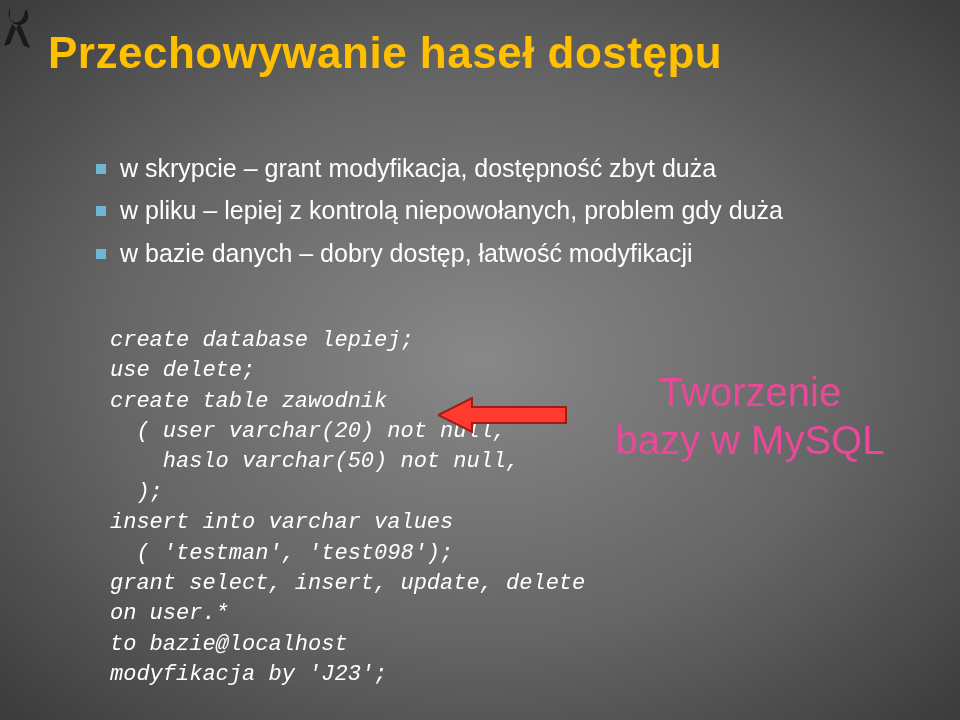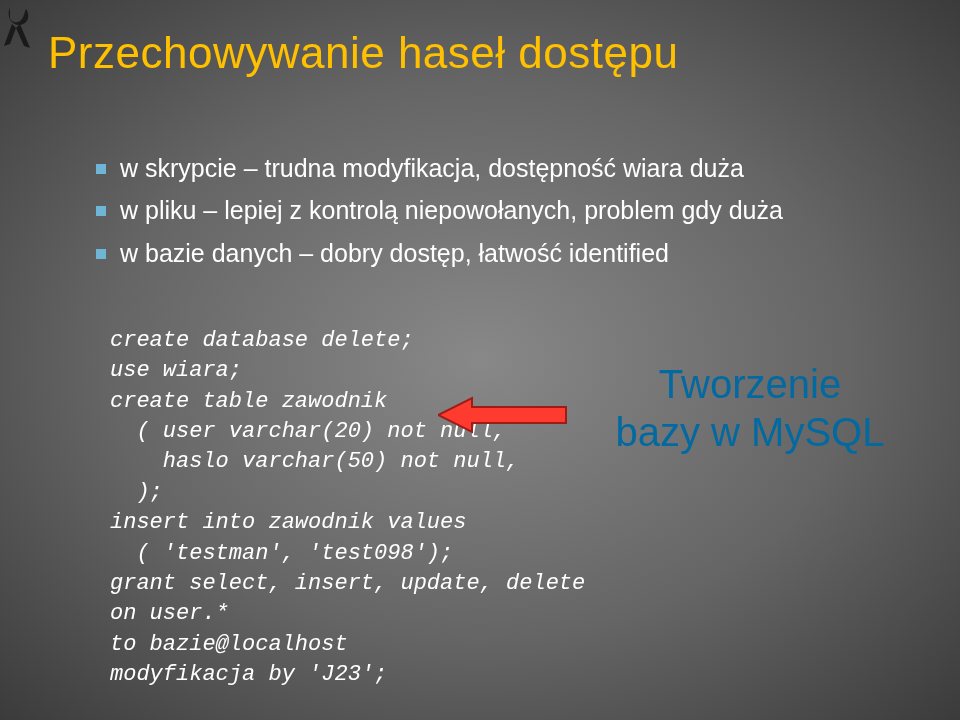--- a/index.html
+++ b/index.html
@@ -20,21 +20,21 @@
     top: 4px;
     left: 2px;
     width: 32px;
     height: 48px;
   }
   .title {
     position: absolute;
     top: 28px;
     left: 48px;
     font-size: 44px;
-    font-weight: 400;
+    font-weight: 700;
     color: #ffc000;
     letter-spacing: 0.5px;
   }
   .bullets {
     position: absolute;
     top: 150px;
     left: 90px;
     width: 800px;
     font-size: 25px;
     line-height: 1.45;
@@ -59,25 +59,25 @@
     left: 110px;
     font-family: "Courier New", monospace;
     font-style: italic;
     font-size: 22px;
     line-height: 1.38;
     color: #ffffff;
     white-space: pre;
   }
   .callout {
     position: absolute;
-    top: 360px;
+    top: 368px;
     left: 570px;
     width: 360px;
     text-align: center;
-    color: #0369a1;
+    color: #ec4899;
     font-size: 40px;
     line-height: 1.2;
   }
   .arrow {
     position: absolute;
     top: 396px;
     left: 438px;
     width: 130px;
     height: 38px;
   }
@@ -89,32 +89,32 @@
   <svg viewBox="0 0 32 48" width="32" height="48">
     <path d="M8 4 C 6 8, 6 14, 10 18 C 14 22, 20 22, 24 18 C 27 15, 27 9, 24 5 C 22 9, 22 14, 18 17 C 14 20, 9 18, 8 14 Z" fill="#1a1a1a"></path>
     <path d="M10 20 L2 42 L8 40 L14 24 Z" fill="#1a1a1a"></path>
     <path d="M18 20 L28 44 L22 42 L14 24 Z" fill="#1a1a1a"></path>
   </svg>
 </div>
 
 <div class="title">Przechowywanie haseł dostępu</div>
 
 <div class="bullets">
-  <div class="bullet">w skrypcie – trudna modyfikacja, dostępność wiara duża</div>
+  <div class="bullet">w skrypcie – grant modyfikacja, dostępność zbyt duża</div>
   <div class="bullet">w pliku – lepiej z kontrolą niepowołanych, problem gdy duża</div>
-  <div class="bullet">w bazie danych – dobry dostęp, łatwość identified</div>
+  <div class="bullet">w bazie danych – dobry dostęp, łatwość modyfikacji</div>
 </div>
 
-<div class="codeblock"><span>create database delete;</span>
-<span>use wiara;</span>
+<div class="codeblock"><span>create database lepiej;</span>
+<span>use delete;</span>
 <span>create table zawodnik</span>
 <span>  ( user varchar(20) not null,</span>
 <span>    haslo varchar(50) not null,</span>
 <span>  );</span>
-<span>insert into zawodnik values</span>
+<span>insert into varchar values</span>
 <span>  ( 'testman', 'test098');</span>
 <span>grant select, insert, update, delete</span>
 <span>on user.*</span>
 <span>to bazie@localhost</span>
 <span>modyfikacja by 'J23';</span></div>
 
 <div class="arrow">
   <svg viewBox="0 0 130 38" width="130" height="38">
     <polygon points="0,19 34,2 34,11 128,11 128,27 34,27 34,36" fill="#ff3a2f" stroke="#9d1c15" stroke-width="2"></polygon>
   </svg>

